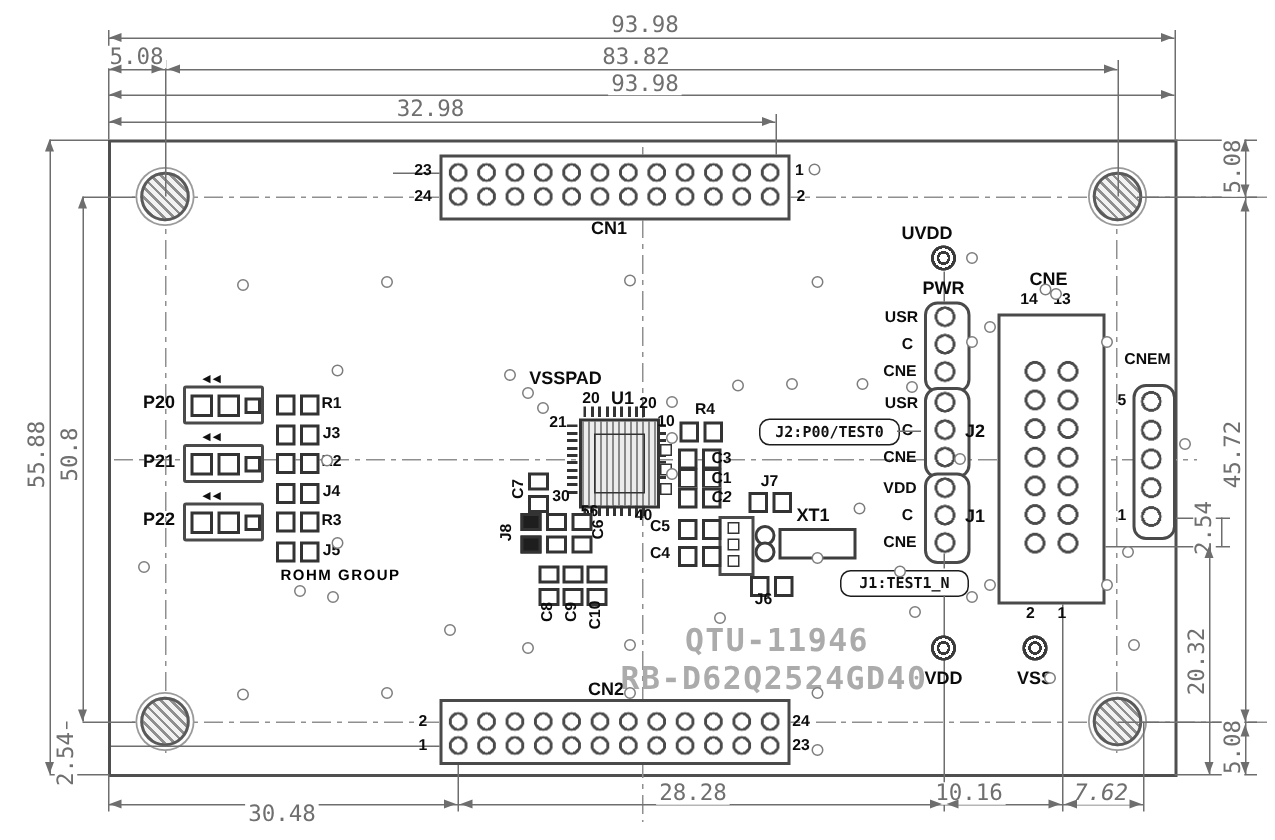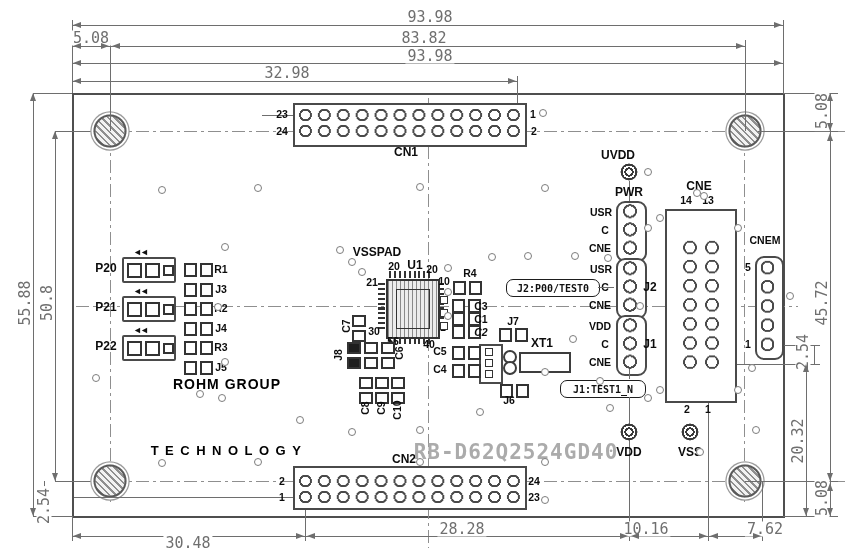--- a/index.html
+++ b/index.html
@@ -52,21 +52,21 @@
   .sq8{position:absolute;width:6px;height:6px;border:1.8px solid #333;background:#fff;}
   .pbox{position:absolute;width:47px;height:22px;border:2.5px solid #4a4a4a;border-radius:2px;background:#fff;display:flex;align-items:center;gap:3px;padding-left:3px;}
   .pbox b{width:11px;height:11px;border:2px solid #333;background:#fff;}
   .pbox i{width:7px;height:7px;border:2px solid #333;background:#fff;}
   .note{position:absolute;border:1.8px solid #1d1d1d;border-radius:7px;background:#fff;
         display:flex;align-items:center;justify-content:center;
         font-family:"DejaVu Sans Mono",monospace;font-weight:bold;font-size:10px;color:#111;white-space:nowrap;}
   .led{position:absolute;transform:translate(-50%,-50%);font-size:9px;letter-spacing:-2px;color:#111;font-weight:bold;}
   .silkid{position:absolute;transform:translate(-50%,-50%);color:#ababab;font-family:"DejaVu Sans Mono",monospace;
           font-weight:bold;font-size:21px;letter-spacing:1px;white-space:nowrap;}
-  .logo1{position:absolute;transform:translate(-50%,-50%);font-weight:900;font-size:14px;letter-spacing:1px;color:#000;white-space:nowrap;}
+  .logo1{position:absolute;transform:translate(-50%,-50%);font-weight:900;font-size:10px;letter-spacing:1px;color:#000;white-space:nowrap;}
   .logo2{position:absolute;transform:translate(-50%,-50%);font-weight:900;font-size:45px;letter-spacing:2px;color:#000;white-space:nowrap;line-height:1;}
   .logo3{position:absolute;transform:translate(-50%,-50%);font-weight:bold;font-size:13px;letter-spacing:6.5px;color:#000;white-space:nowrap;}
   .xtal{position:absolute;border:2px solid #3d3d3d;background:#fff;}
   .ring{position:absolute;width:10px;height:10px;border:2px solid #3d3d3d;border-radius:50%;background:#fff;transform:translate(-50%,-50%);}
 </style>
 </head>
 <body>
 
 <div class="sheet">
 
@@ -126,21 +126,21 @@
 
   <div class="lnh" style="left:72px;top:536px;width:690px;"></div>
   <div class="lnv" style="left:72px;top:516px;height:25px;"></div>
   <div class="lnv" style="left:305px;top:497px;height:44px;"></div>
   <div class="lnv" style="left:629px;top:440px;height:101px;"></div>
   <div class="lnv" style="left:708px;top:370px;height:171px;"></div>
   <div class="lnv" style="left:762px;top:481px;height:60px;"></div>
   <div class="dim" style="left:188px;top:543px;">30.48</div>
   <div class="dim" style="left:462px;top:529px;">28.28</div>
   <div class="dim" style="left:646px;top:529px;">10.16</div>
-  <div class="dim" style="left:765px;top:529px;">7.62</div>
+  <div class="dim" style="left:734px;top:529px;font-style:italic;">7.62</div>
   <div class="aL" style="left:73px;top:533px;"></div>
   <div class="aR" style="left:296px;top:533px;"></div>
   <div class="aL" style="left:307px;top:533px;"></div>
   <div class="aR" style="left:620px;top:533px;"></div>
   <div class="aL" style="left:631px;top:533px;"></div>
   <div class="aR" style="left:699px;top:533px;"></div>
   <div class="aL" style="left:710px;top:533px;"></div>
   <div class="aR" style="left:753px;top:533px;"></div>
 
   <div class="lnv" style="left:830px;top:93px;height:423px;"></div>
@@ -397,21 +397,21 @@
       <b></b>
     </div>
 
   <div class="c2h" style="left:500px;top:384px;">
       <b></b>
       <b></b>
     </div>
   <div class="lbl" style="left:509px;top:400px;">J6</div>
 
   <div class="logo1" style="left:227px;top:384px;">ROHM GROUP</div>
-  <div class="logo3" style="left:229px;top:450px;">TECHNOLOGY</div>
+  <div class="silkid" style="left:518px;top:427px;">QTU-11946</div>
   <div class="silkid" style="left:516px;top:452px;">RB-D62Q2524GD40</div>
 
   <div class="via" style="left:543px;top:113px;"></div>
   <div class="via" style="left:162px;top:190px;"></div>
   <div class="via" style="left:258px;top:188px;"></div>
   <div class="via" style="left:420px;top:187px;"></div>
   <div class="via" style="left:545px;top:188px;"></div>
   <div class="via" style="left:648px;top:172px;"></div>
   <div class="via" style="left:704px;top:196px;"></div>
   <div class="via" style="left:225px;top:247px;"></div>

